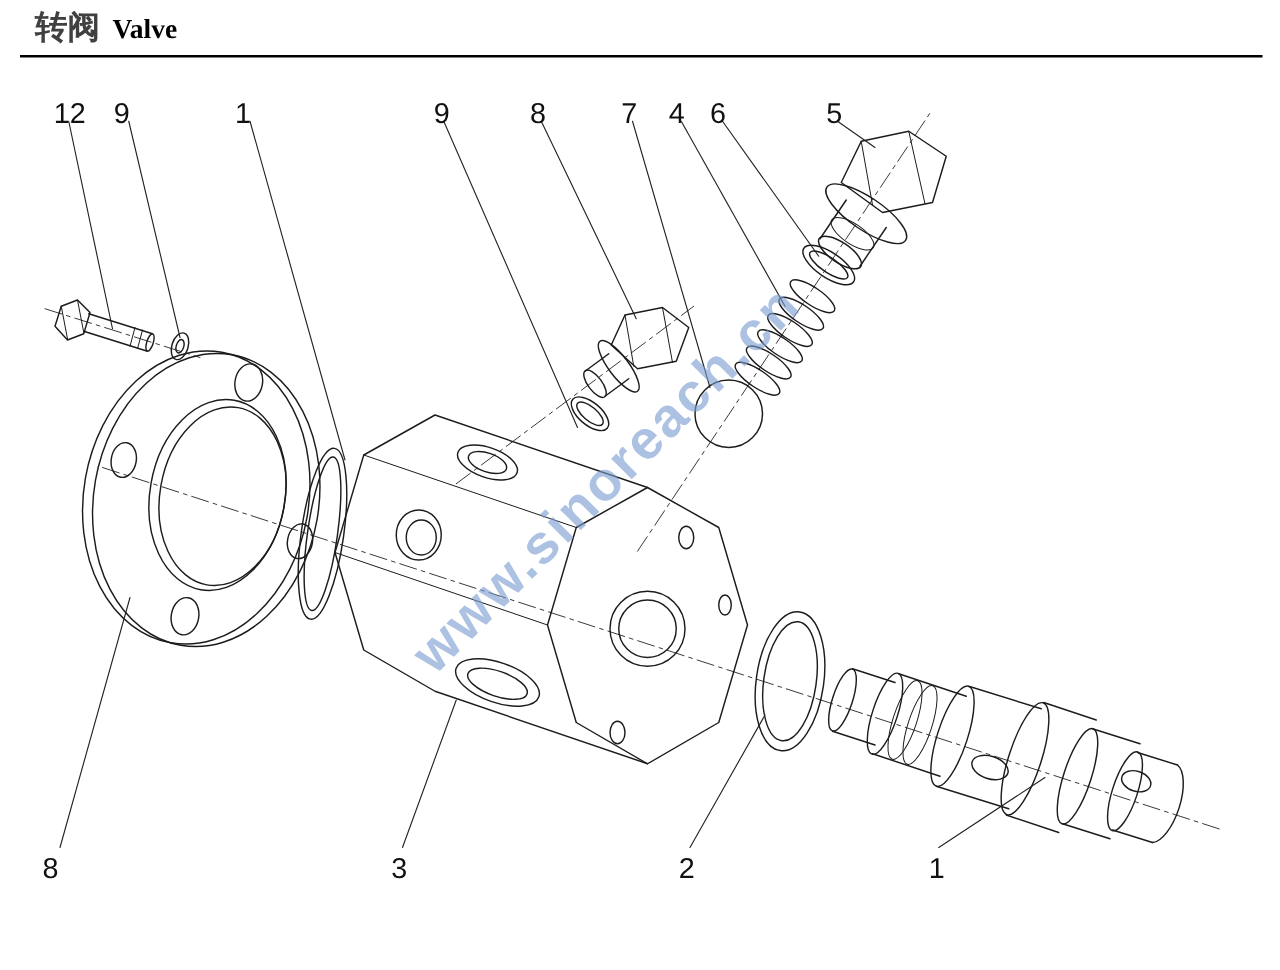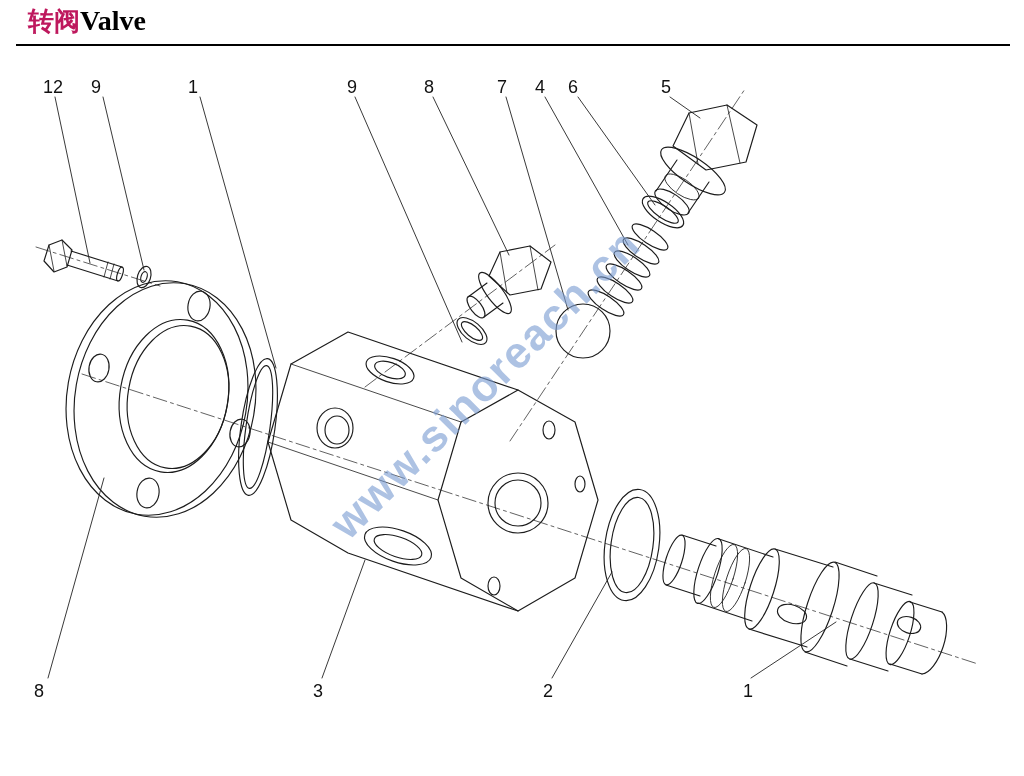--- a/index.html
+++ b/index.html
@@ -1,27 +1,27 @@
 <!DOCTYPE html>
 <html><head>
 <meta charset="utf-8">
 <style>
   html,body{margin:0;padding:0;background:#e8e8e8;}
   .page{position:relative;width:1024px;height:776px;background:#ffffff;overflow:hidden;
         font-family:"Liberation Sans",sans-serif;}
   .titlebar{position:absolute;left:28px;top:4px;white-space:nowrap;z-index:4;}
-  .t-zh{font-family:"Liberation Sans",sans-serif;font-weight:bold;font-size:26px;color:#be185d;}
-  .t-en{font-family:"Liberation Serif",serif;font-weight:bold;font-size:28px;color:#000;}
+  .t-zh{font-family:"Liberation Sans",sans-serif;font-weight:bold;font-size:26px;color:#404040;}
+  .t-en{font-family:"Liberation Serif",serif;font-weight:bold;font-size:22px;color:#000;margin-left:10px;}
   .rule{position:absolute;left:16px;right:14px;top:44px;border-top:2.5px solid #000;z-index:4;}
   svg.draw{position:absolute;left:0;top:0;z-index:1;}
   svg.draw *{fill:none;stroke:#1c1c1c;stroke-width:1.15;stroke-linecap:round;stroke-linejoin:round;}
   svg.draw .thin{stroke-width:0.8;}
   svg.draw .cl{stroke:#3a3a3a;stroke-width:0.8;stroke-dasharray:14 4 3 4;}
   svg.draw .leader{stroke:#222;stroke-width:0.9;}
-  .plabel{position:absolute;z-index:3;font-size:18px;color:#111;font-family:"Liberation Sans",sans-serif;}
+  .plabel{position:absolute;z-index:3;font-size:23px;color:#111;font-family:"Liberation Sans",sans-serif;}
   .wm{position:absolute;left:338px;top:506px;z-index:2;font-size:44px;font-weight:600;
       letter-spacing:2px;color:rgba(122,156,210,0.62);transform:rotate(-45deg);
       transform-origin:0 50%;white-space:nowrap;font-family:"Liberation Sans",sans-serif;}
 </style>
 </head>
 <body>
 
 <div class="page">
 
   <div class="titlebar">

